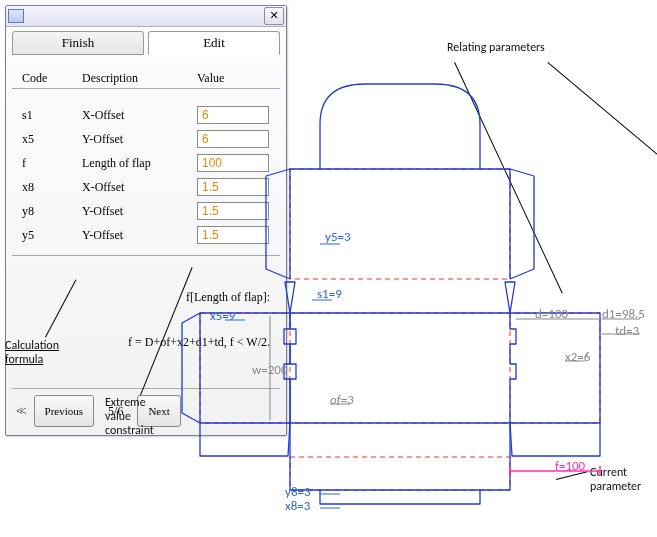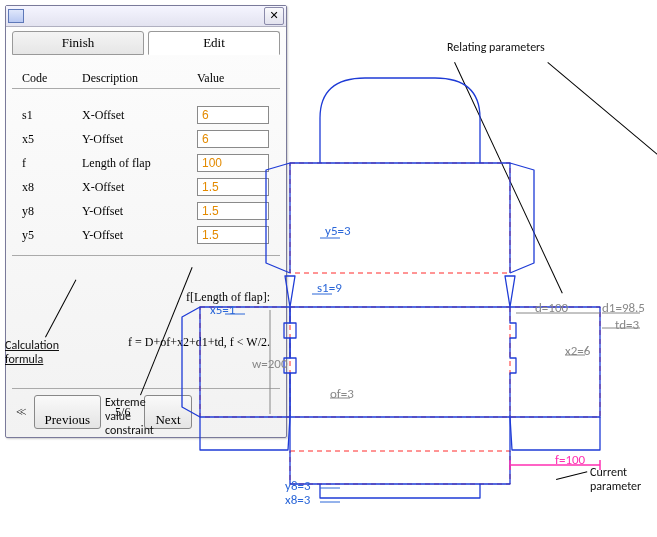--- a/index.html
+++ b/index.html
@@ -113,23 +113,23 @@
 .pager {
   display: flex;
   align-items: center;
   gap: 10px;
   padding: 6px 10px 8px 10px;
   font-family: "Times New Roman", serif;
 }
 .pager .ff { letter-spacing: -3px; cursor: pointer; }
 .pager button {
   font-family: "Times New Roman", serif;
-  font-size: 13px;
-  height: 22px;
-  padding: 16px 10px;
+  font-size: 11px;
+  height: 32px;
+  padding: 4px 10px;
   background: linear-gradient(#fafafa,#e4e4e4);
   border: 1px solid #888;
   border-radius: 3px;
   cursor: pointer;
 }
 .pager .count { margin: 0 4px; }
 
 
 .anno {
   position: absolute;
@@ -141,21 +141,21 @@
   position: absolute;
   background:#000;
   height:1px;
   transform-origin: 0 0;
 }
 
 
 .canvas {
   position: absolute;
   left: 170px;
-  top: 58px;
+  top: 64px;
   width: 480px;
   height: 470px;
   text-align: center;
 }
 .canvas svg {
   position: absolute;
   left: 0; top: 0;
 }
 .dim {
   position: absolute;
@@ -299,23 +299,23 @@
   </g>
   <g stroke="#ff2fb2" stroke-width="1.5">
     <line x1="340" y1="407" x2="430" y2="407"></line>
     <line x1="340" y1="402" x2="340" y2="412"></line>
     <line x1="430" y1="402" x2="430" y2="412"></line>
   </g>
 </svg>
 
 <div class="dim blue" style="left:155px; top:165px;">y5=3</div>
 <div class="dim blue" style="left:147px; top:222px;">s1=9</div>
-<div class="dim blue" style="left:40px;  top:244px;">x5=1</div>
+<div class="dim blue" style="left:40px;  top:244px;">x5=9</div>
 <div class="dim gray" style="left:365px; top:242px;">d=100</div>
 <div class="dim gray" style="left:432px; top:242px;">d1=98.5</div>
 <div class="dim gray" style="left:445px; top:259px;">td=3</div>
 <div class="dim gray" style="left:82px;  top:298px;">w=200</div>
 <div class="dim gray" style="left:395px; top:285px;">x2=6</div>
-<div class="dim gray" style="left:160px; top:328px;">of=3</div>
+<div class="dim gray" style="left:160px; top:328px;font-style:italic;">of=3</div>
 <div class="dim pink" style="left:365px; top:394px;">f=100</div>
 <div class="dim blue" style="left:115px; top:420px;">y8=3</div>
 <div class="dim blue" style="left:115px; top:434px;">x8=3</div>
 </div>
 
 </body></html>

